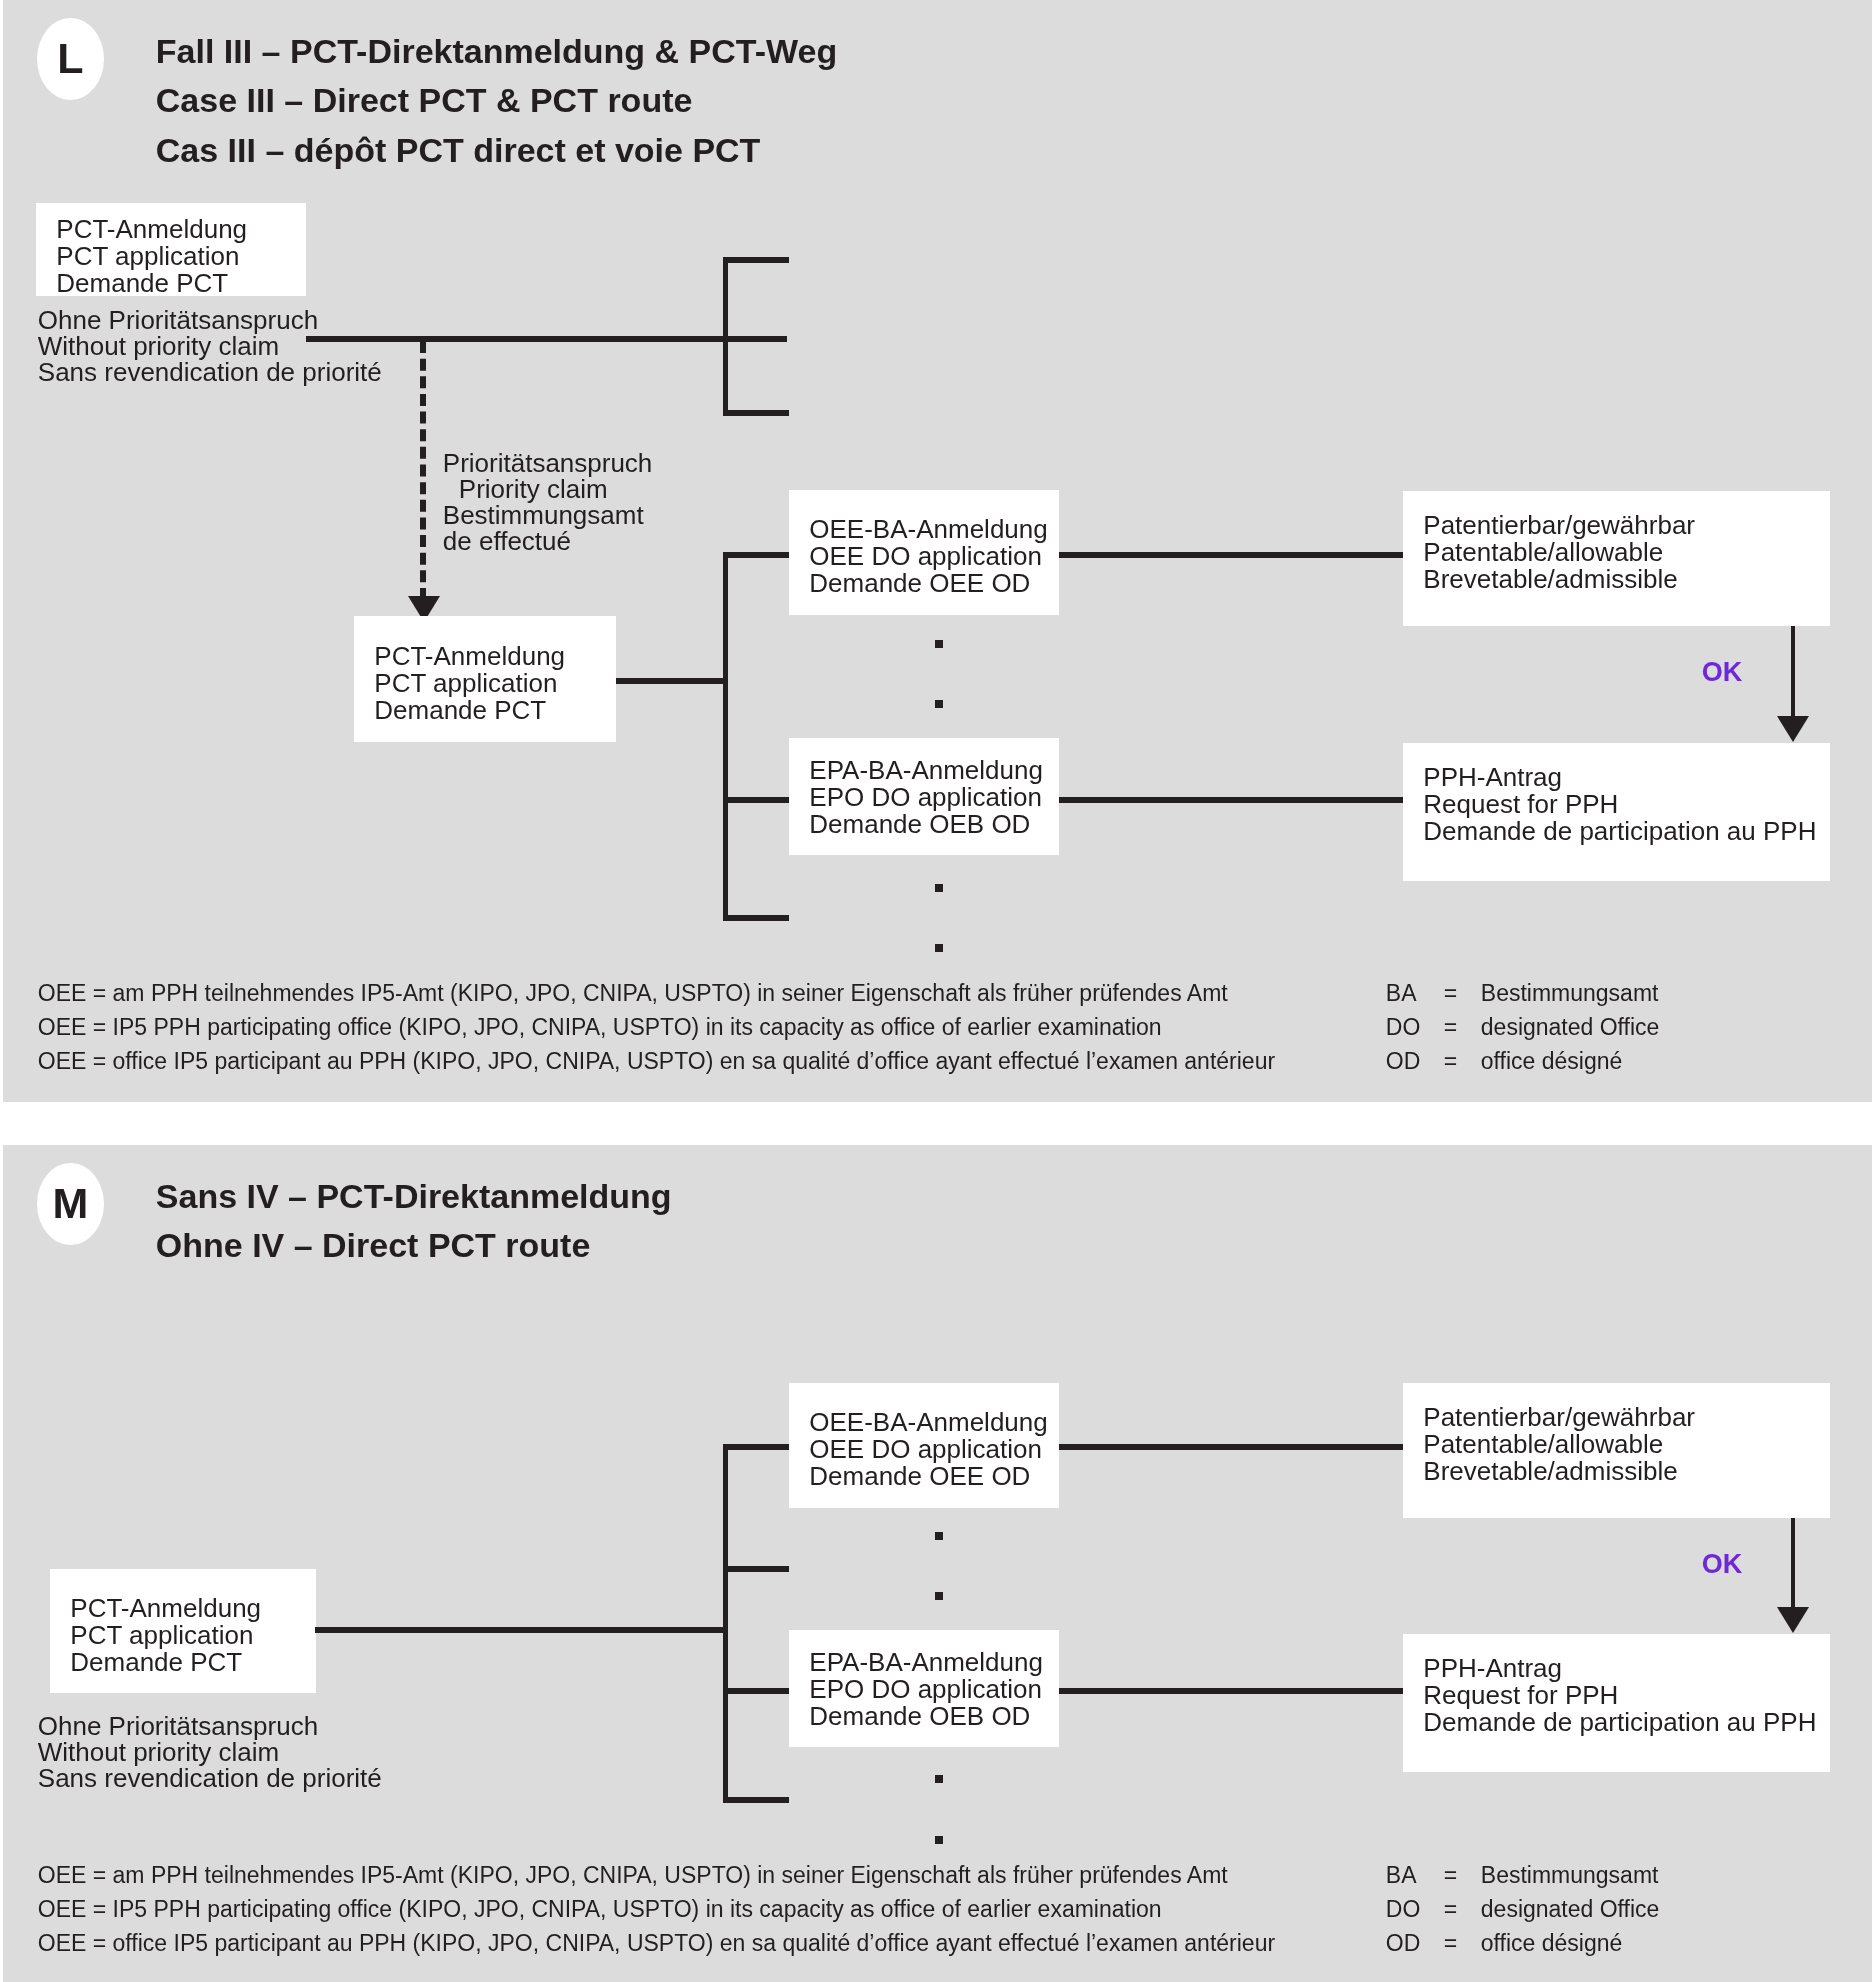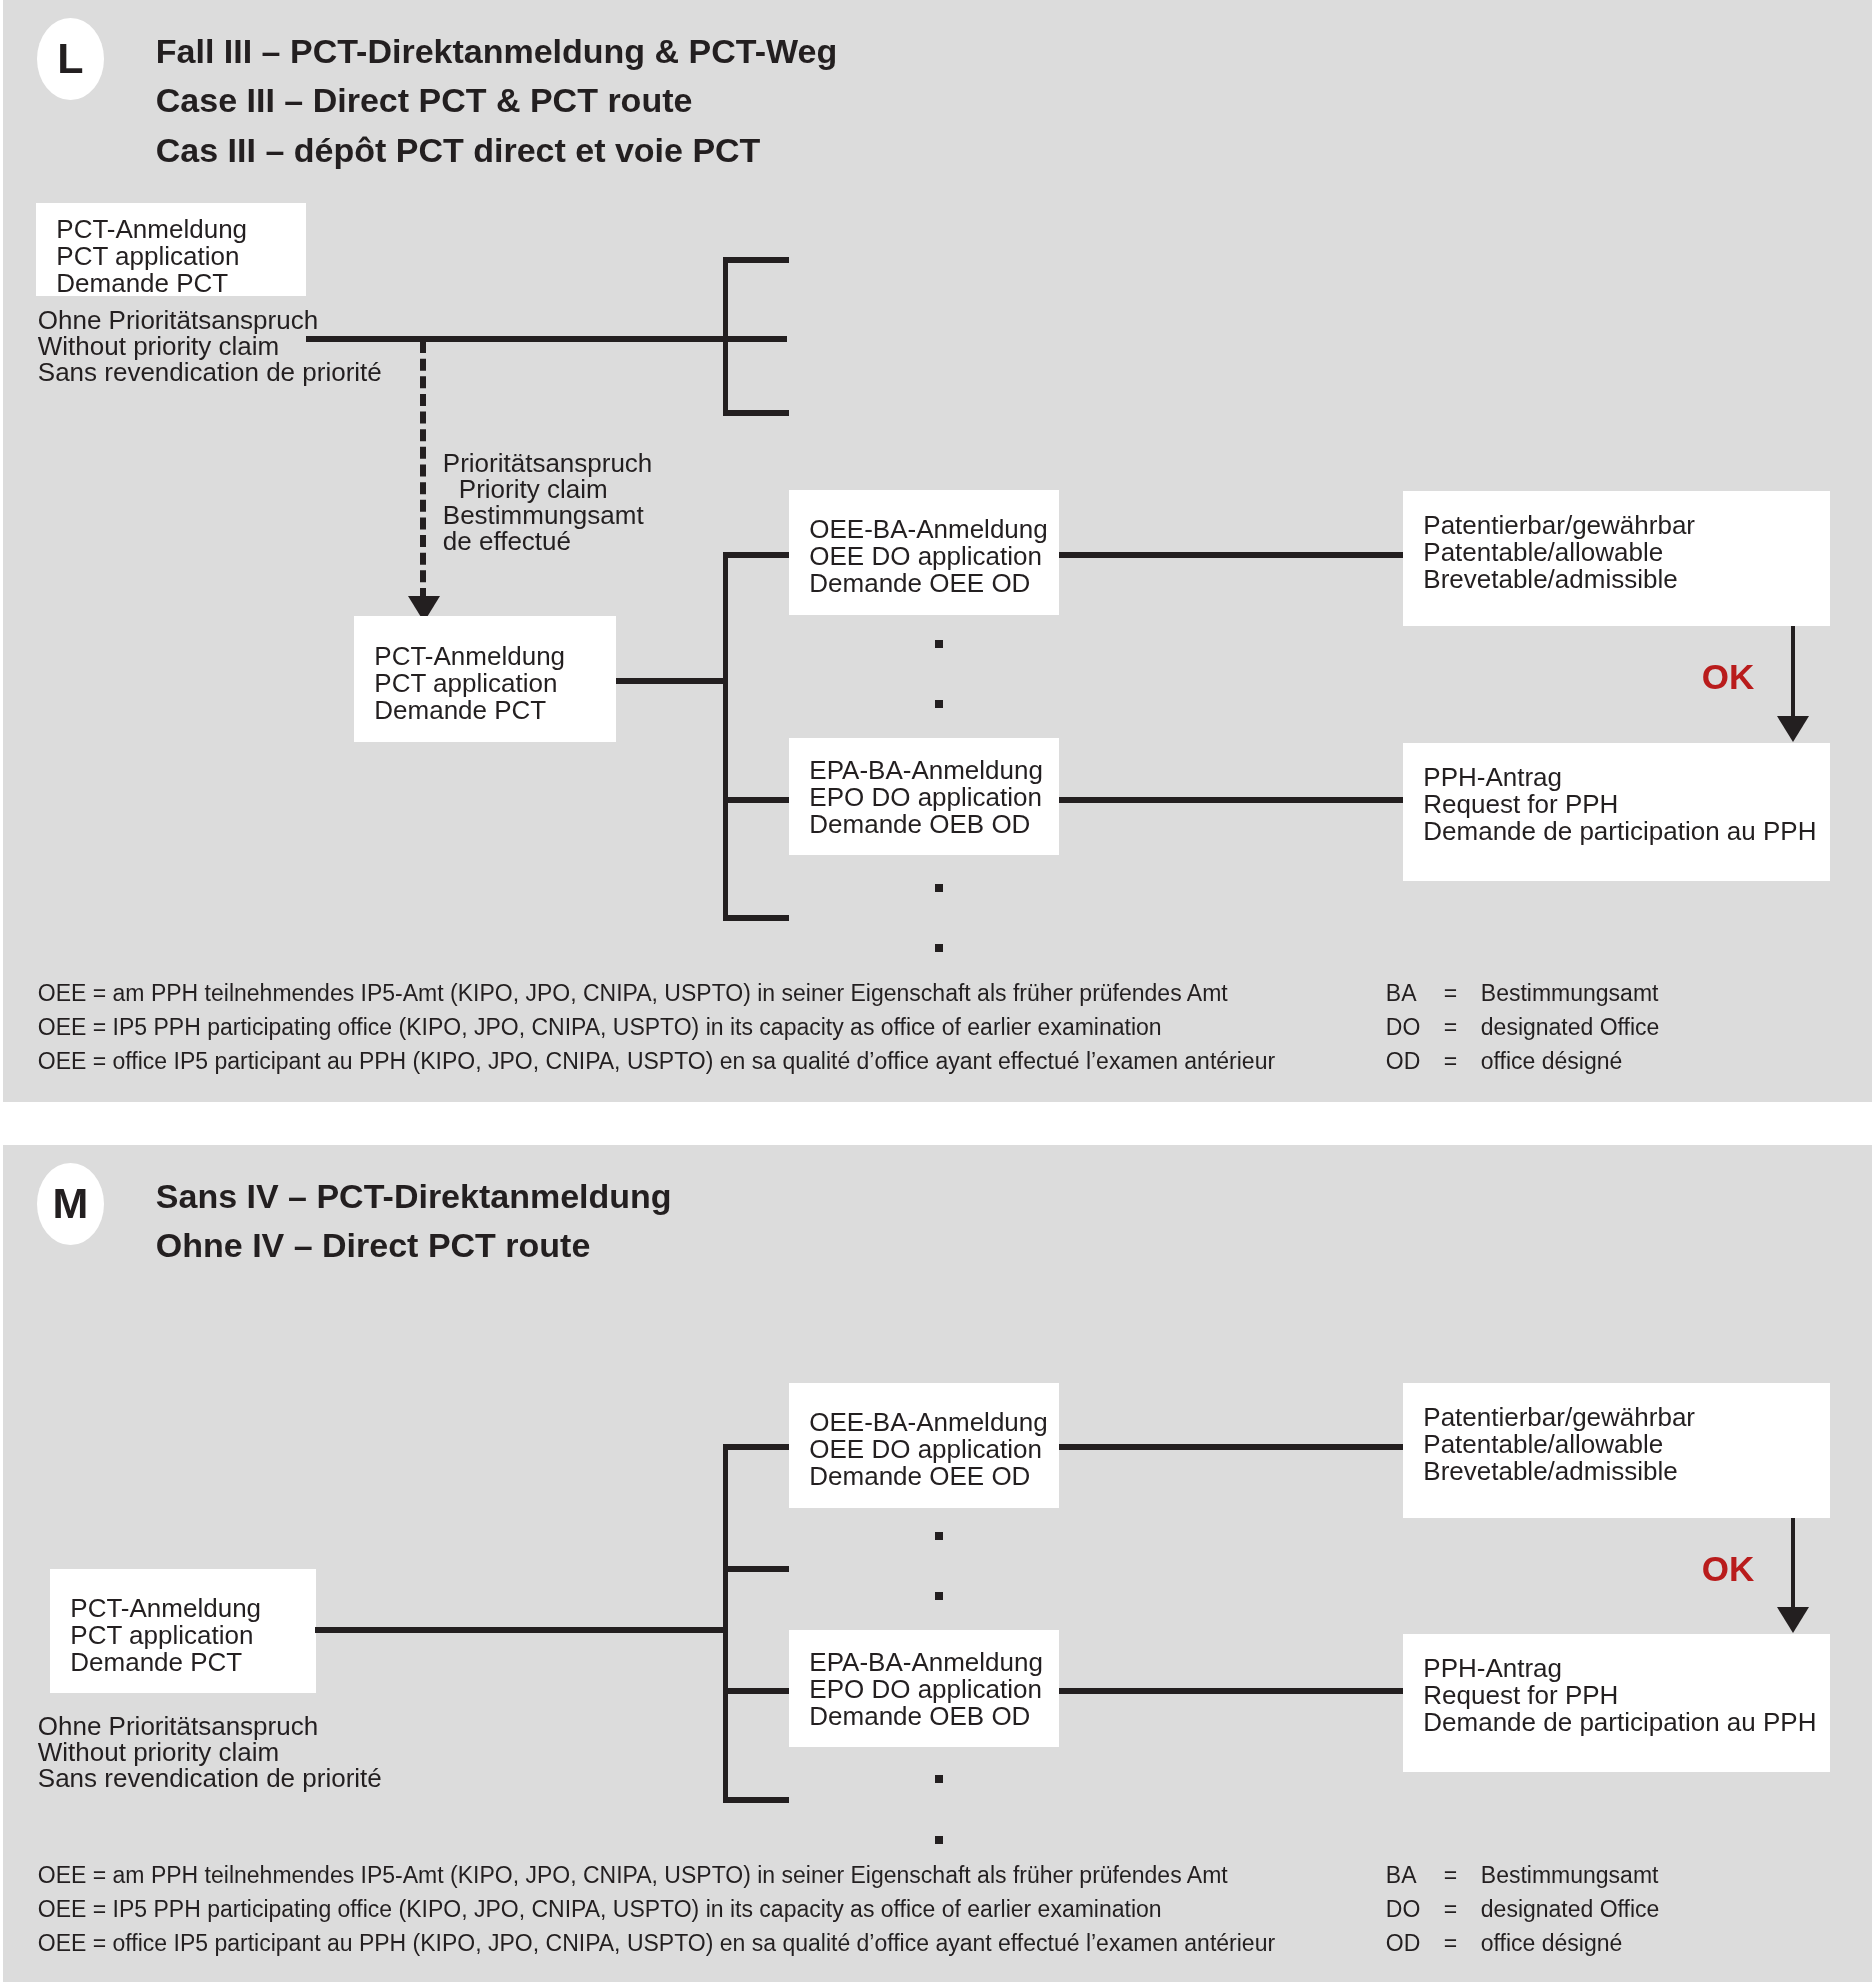--- a/index.html
+++ b/index.html
@@ -22,21 +22,21 @@
   .ftext{position:absolute;font-size:26px;line-height:34px;color:#231f20;white-space:pre;}
 
   .hline{position:absolute;height:5.6px;background:#231f20;}
   .vline{position:absolute;width:5.6px;background:#231f20;}
   .dot{position:absolute;width:8.4px;height:8.4px;background:#231f20;}
 
   .dashed{position:absolute;width:0;border-left:6.5px dashed #231f20;}
   .arrowhead{position:absolute;width:0;height:0;border-left:16px solid transparent;
              border-right:16px solid transparent;border-top:26px solid #231f20;}
   .thinv{position:absolute;width:4.7px;background:#231f20;}
-  .oklabel{position:absolute;font-weight:bold;font-size:35px;color:#b91c1c;white-space:pre;}
+  .oklabel{position:absolute;font-weight:bold;font-size:27px;color:#6d28d9;white-space:pre;}
 
   .legend-col{position:absolute;}
   .legend-row{font-size:23px;line-height:34px;white-space:pre;color:#231f20;}
   .lg-k{display:inline-block;width:58px;}
   .lg-e{display:inline-block;width:37px;}
 </style>
 </head>
 <body>
 
 <div id="page">

